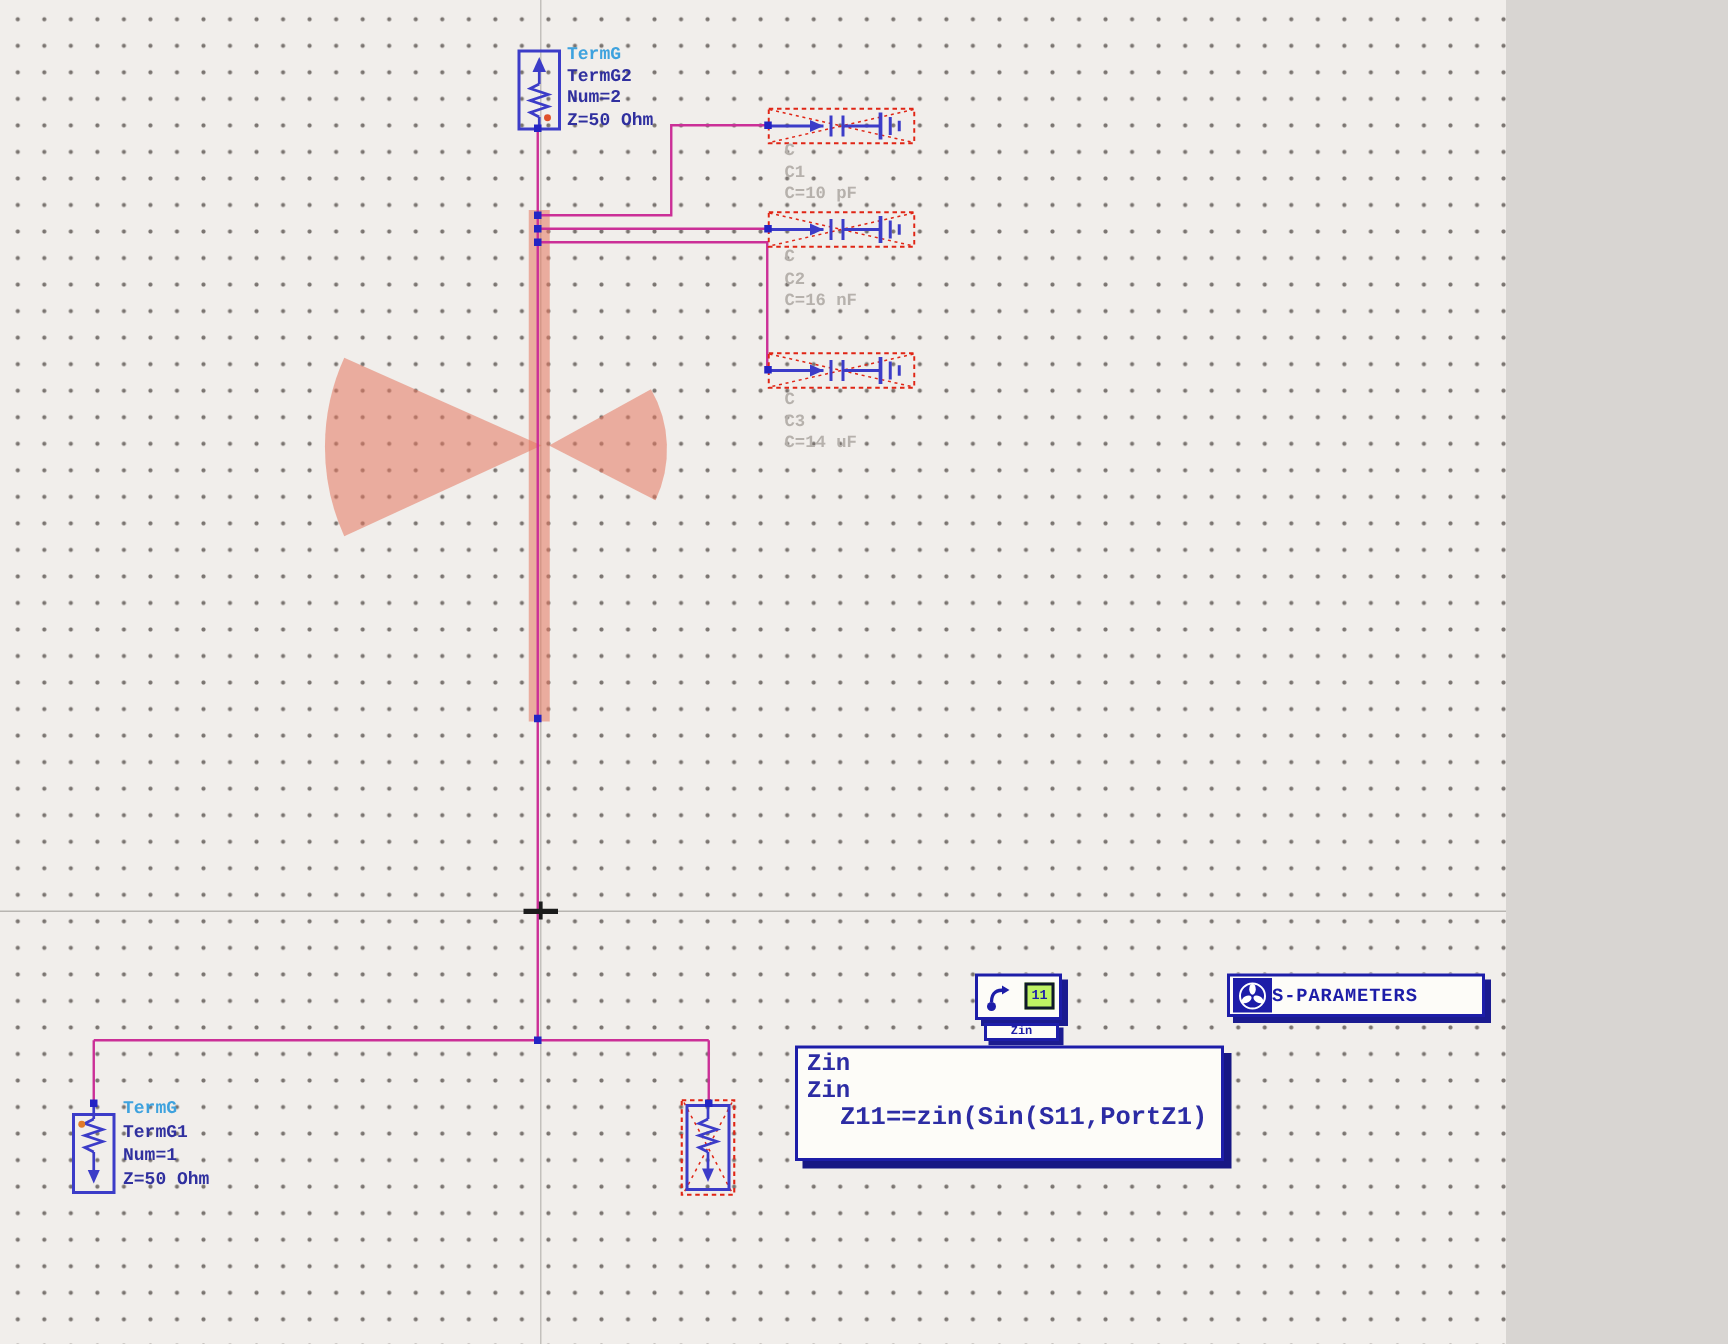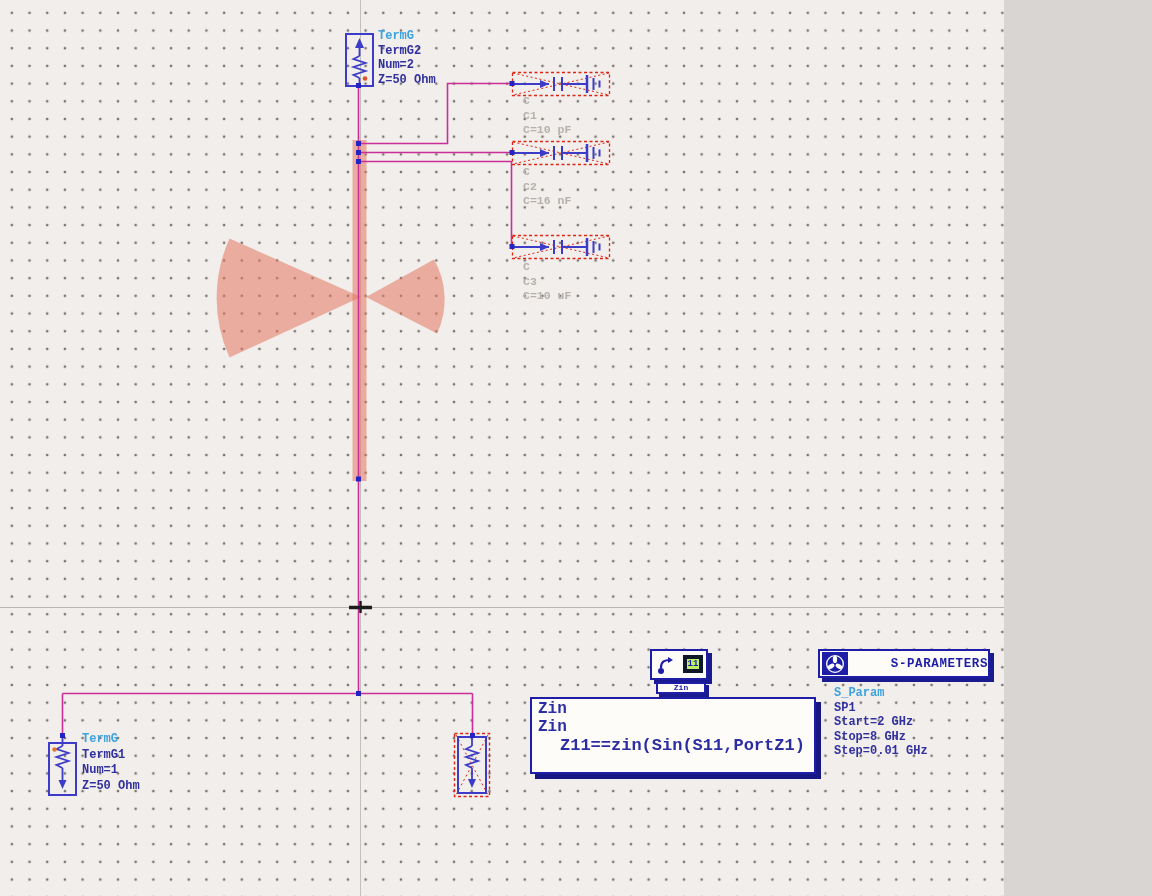--- a/index.html
+++ b/index.html
@@ -18,26 +18,26 @@
   
   .blk{position:absolute;z-index:3;background:#fdfcf8;border:2px solid #1d1da8;
        box-shadow:4px 4px 0 #1b1b90;box-sizing:border-box;}
   .zinbox{left:530px;top:697px;width:286px;height:77px;box-shadow:5px 5px 0 #171784;
           padding:1px 6px;color:#2c2ca4;}
   .zinbox .zline{font-size:16px;font-weight:700;line-height:18px;}
   .zinbox .zeq{font-size:17px;font-weight:700;line-height:19px;margin-left:22px;}
   .spbox{left:818px;top:649px;width:172px;height:29px;display:flex;align-items:center;}
   .splogo{width:26px;height:23px;background:#1d1da8;margin-left:2px;flex:0 0 auto;
           display:flex;align-items:center;justify-content:center;}
-  .sptitle{flex:1;text-align:right;font-size:12.5px;font-weight:700;letter-spacing:.6px;color:#1d1da8;}
+  .sptitle{flex:1;text-align:left;font-size:12.5px;font-weight:700;letter-spacing:.6px;color:#1d1da8;}
   .zinicon{left:650px;top:649px;width:58px;height:31px;box-shadow:4px 4px 0 #1b1b90;}
   .ziniconband{left:656px;top:682px;width:50px;height:12px;box-shadow:3px 3px 0 #1b1b90;
                display:flex;align-items:center;justify-content:center;
                font-size:8px;font-weight:700;color:#1d1da8;line-height:8px;}
-  .portbox{position:absolute;right:3px;top:4px;width:20px;height:18px;border:4px solid #0f172a;
+  .portbox{position:absolute;right:3px;top:4px;width:20px;height:18px;border:2px solid #0f172a;
            box-sizing:border-box;display:flex;align-items:center;justify-content:center;
            font-size:9px;font-weight:700;color:#1d1da8;background:#bef264;}
 </style>
 </head>
 <body>
 
 <div class="canvas">
 
   <svg class="gfx" width="1152" height="896" viewBox="0 0 1152 896">
 
@@ -168,21 +168,21 @@
     <div class="lbl-line">C=10 pF</div>
   </div>
   <div class="txt faded" style="left:523px;top:165px;">
     <div class="lbl-line">C</div>
     <div class="lbl-line">C2</div>
     <div class="lbl-line">C=16 nF</div>
   </div>
   <div class="txt faded" style="left:523px;top:260px;">
     <div class="lbl-line">C</div>
     <div class="lbl-line">C3</div>
-    <div class="lbl-line">C=10 uF</div>
+    <div class="lbl-line">C=14 uF</div>
   </div>
 
 
   <div class="txt" style="left:82px;top:732px;">
     <div class="lbl cyan" style="line-height:15.5px;">TermG</div>
     <div class="lbl" style="line-height:15.5px;">TermG1</div>
     <div class="lbl" style="line-height:15.5px;">Num=1</div>
     <div class="lbl" style="line-height:15.5px;">Z=50 Ohm</div>
   </div>
 
@@ -206,21 +206,14 @@
     <div class="splogo">
       <svg width="20" height="20" viewBox="0 0 24 24">
         <circle cx="12" cy="12" r="10" fill="none" stroke="#ffffff" stroke-width="1.6"></circle>
         <ellipse cx="12" cy="6.5" rx="2.6" ry="4.4" fill="#ffffff"></ellipse>
         <ellipse cx="12" cy="6.5" rx="2.6" ry="4.4" fill="#ffffff" transform="rotate(120 12 12)"></ellipse>
         <ellipse cx="12" cy="6.5" rx="2.6" ry="4.4" fill="#ffffff" transform="rotate(240 12 12)"></ellipse>
       </svg>
     </div>
     <div class="sptitle">S-PARAMETERS</div>
   </div>
-  <div class="txt" style="left:834px;top:686px;">
-    <div class="lbl cyan">S_Param</div>
-    <div class="lbl">SP1</div>
-    <div class="lbl">Start=2 GHz</div>
-    <div class="lbl">Stop=8 GHz</div>
-    <div class="lbl">Step=0.01 GHz</div>
-  </div>
 
 </div>
 
 </body></html>

